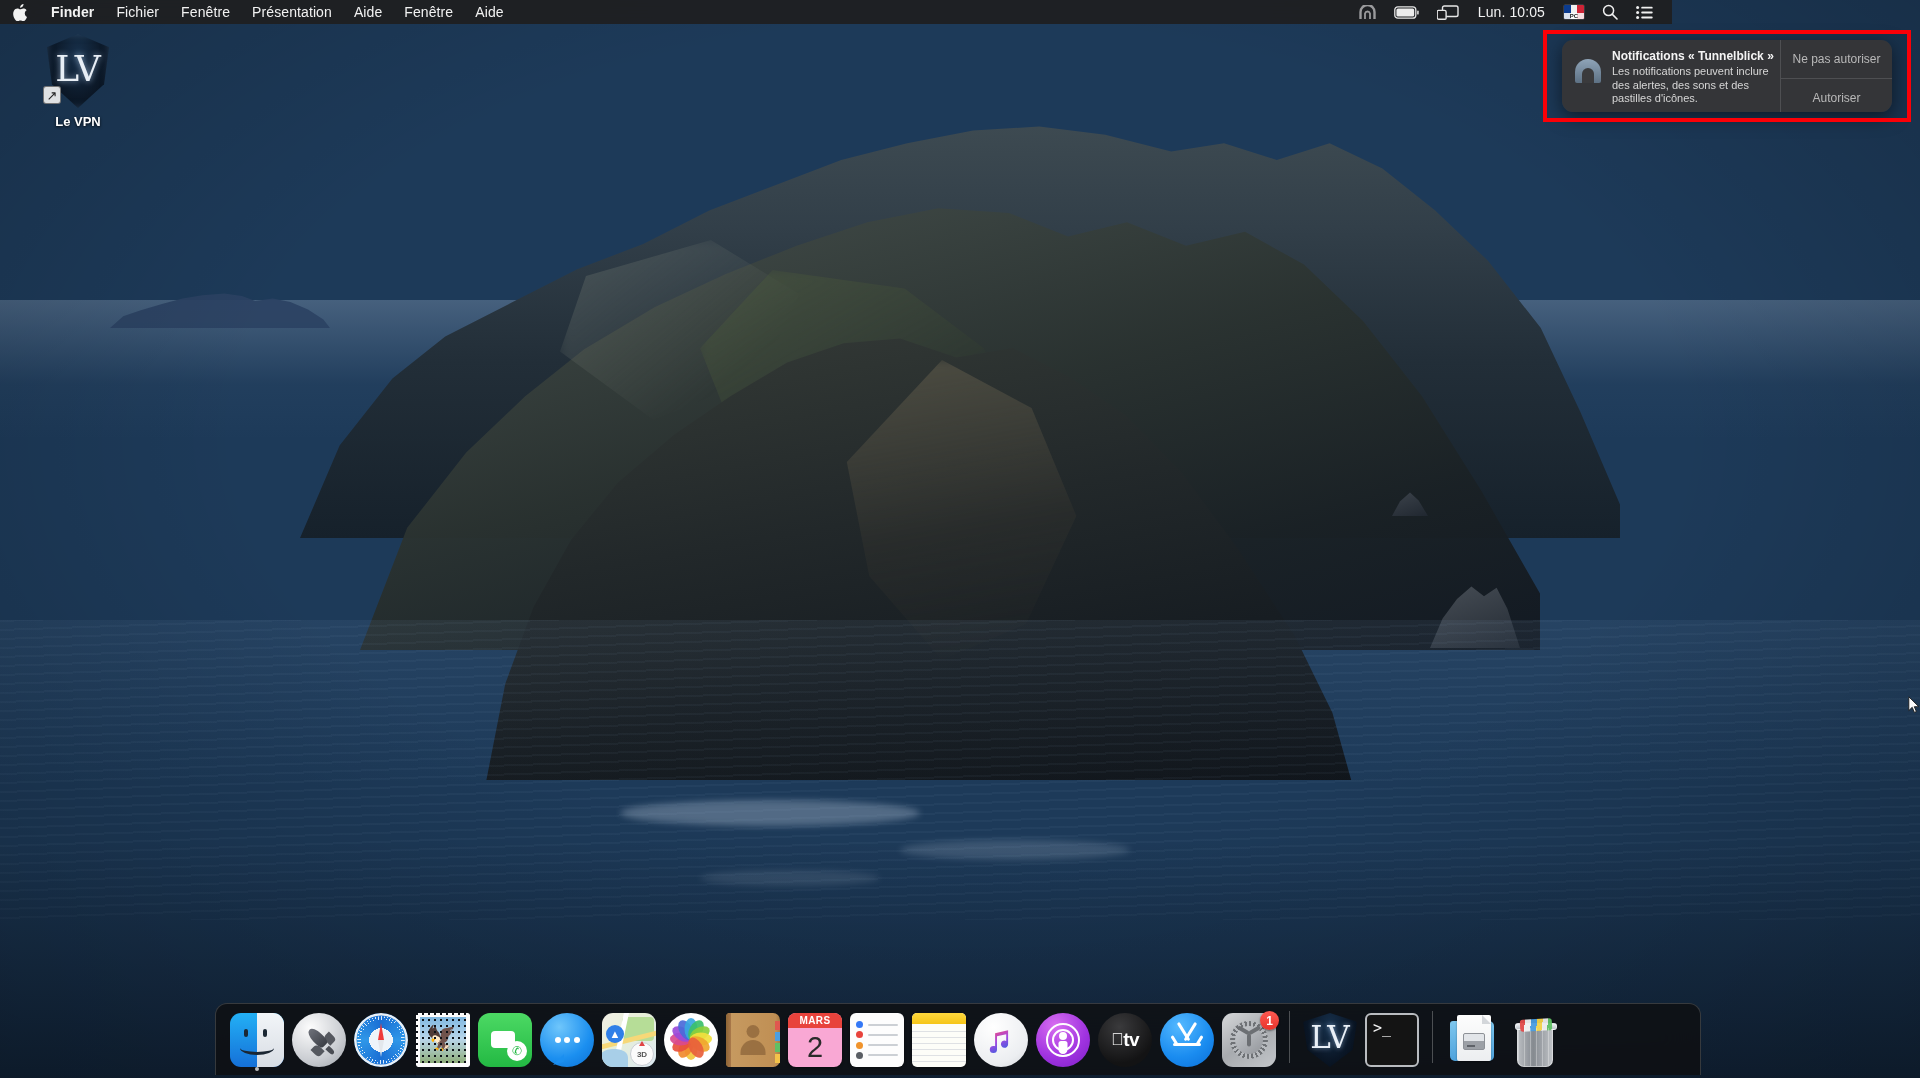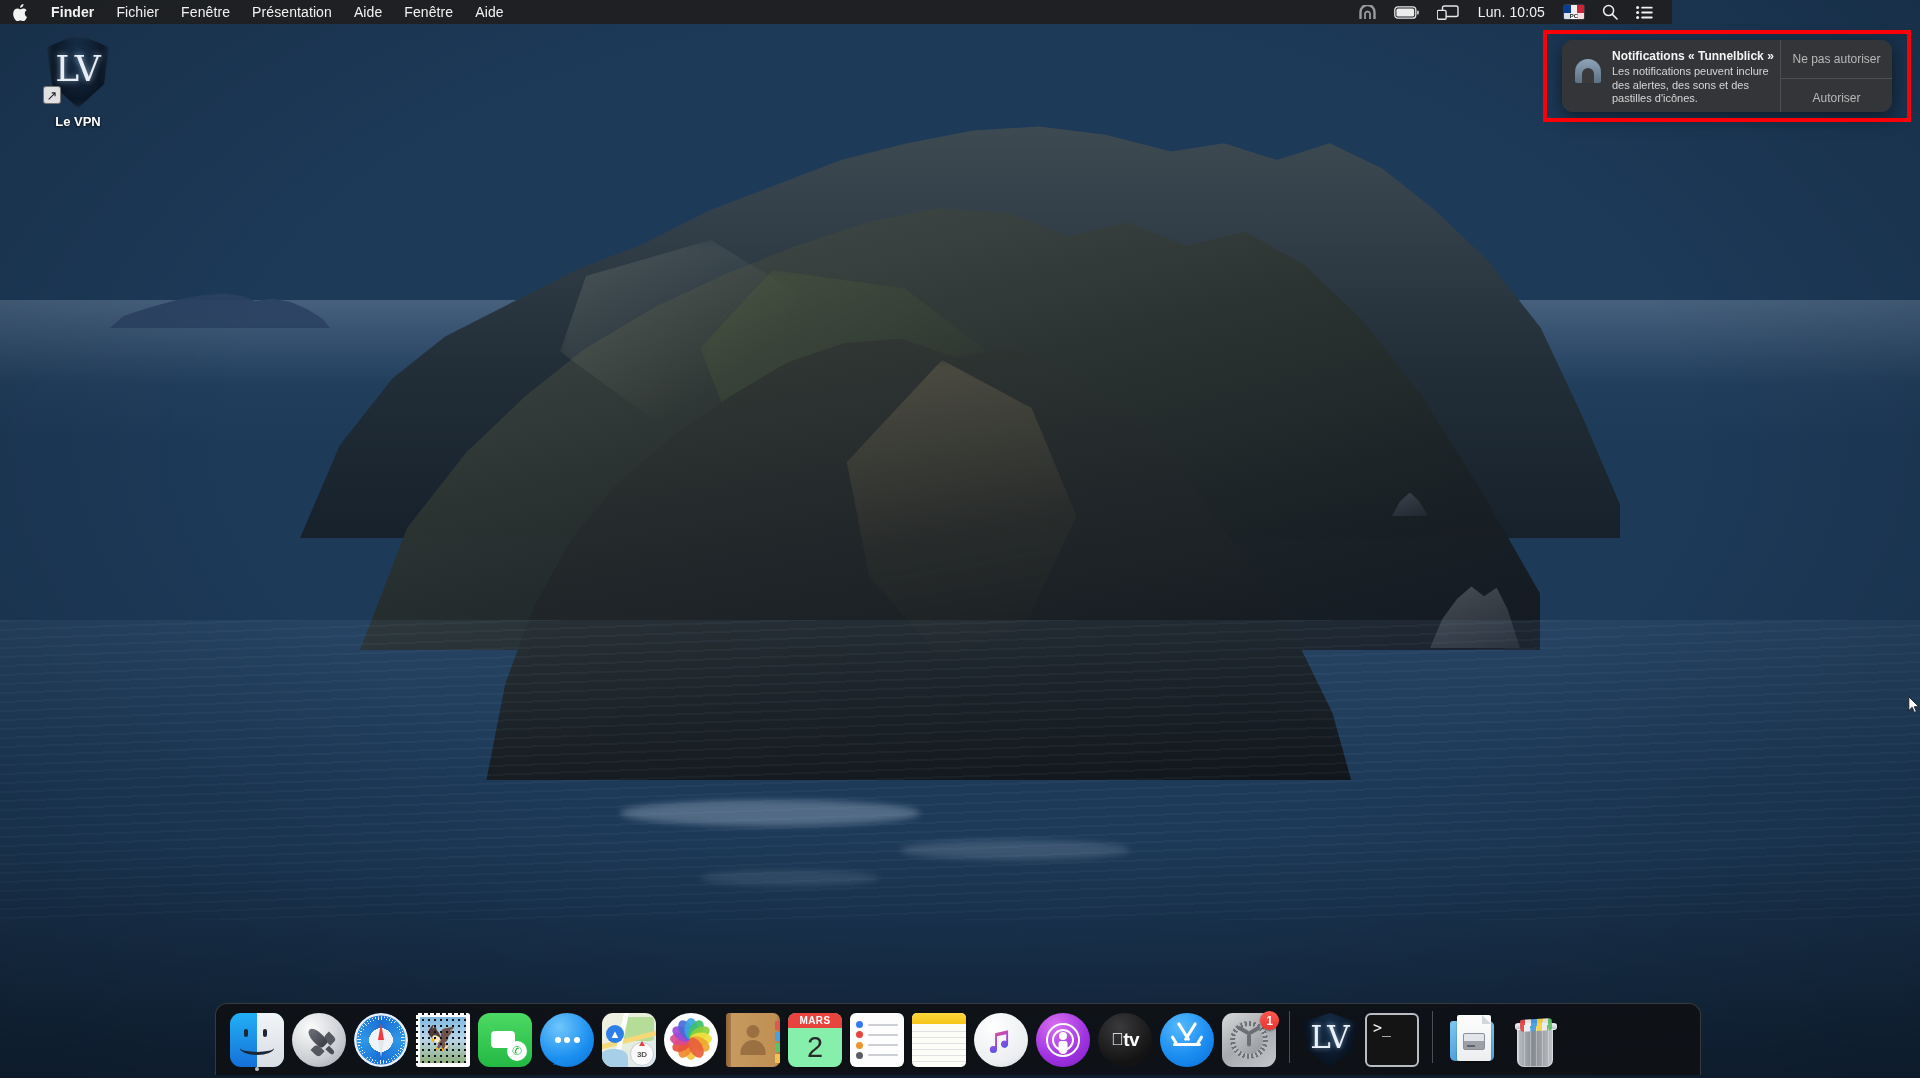--- a/index.html
+++ b/index.html
@@ -466,21 +466,21 @@
   }
   .cp-body {
     position:absolute; left:50%; bottom:0; transform:translateX(-50%);
     width:25px; height:15px; border-radius:13px 13px 0 0; background:rgba(140,100,58,.75);
   }
   .contacts-tab {
     position:absolute; right:0; width:5px; height:9px;
   }
   
   .calendar {
-    background:#86efac; border-radius:8px; overflow:hidden;
+    background:#f9a8d4; border-radius:8px; overflow:hidden;
     box-shadow:0 1px 3px rgba(0,0,0,.45);
     display:flex; flex-direction:column;
   }
   .cal-head {
     height:15px; background:#e8433c; color:#fff;
     font-size:10px; font-weight:bold; letter-spacing:.4px;
     display:flex; align-items:center; justify-content:center;
   }
   .cal-day {
     flex:1; display:flex; align-items:center; justify-content:center;

